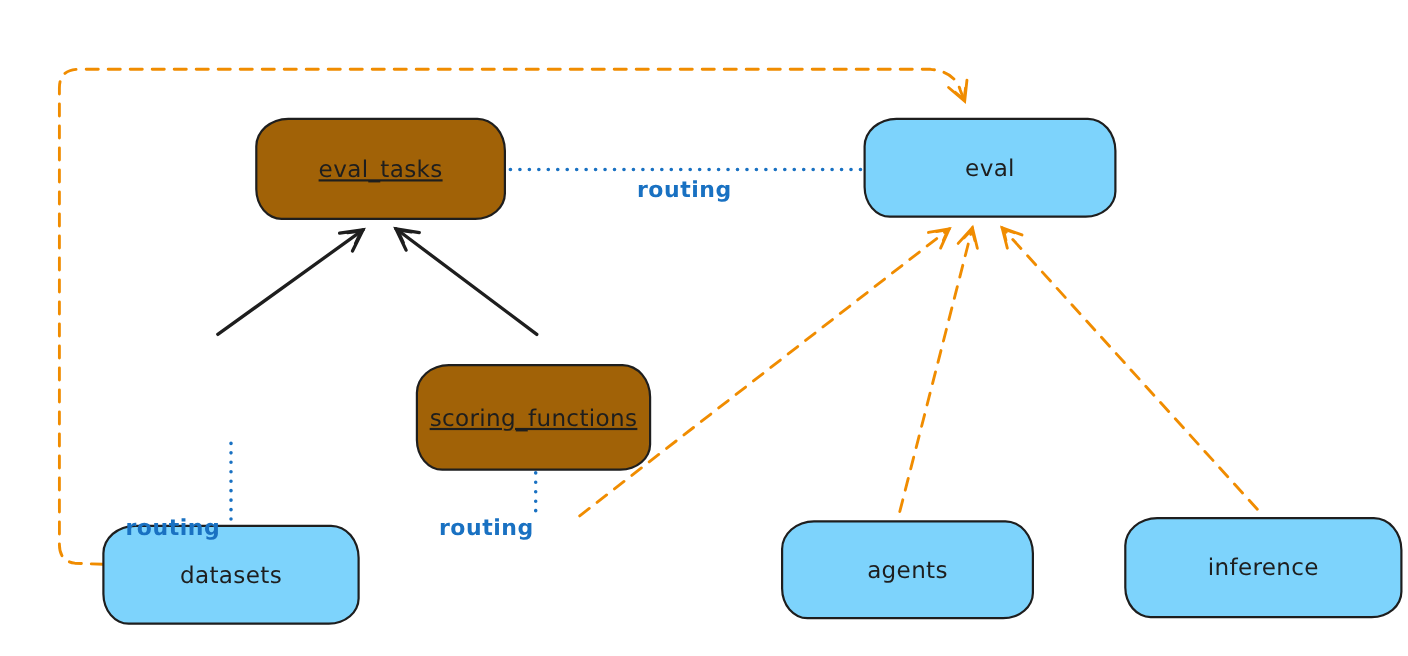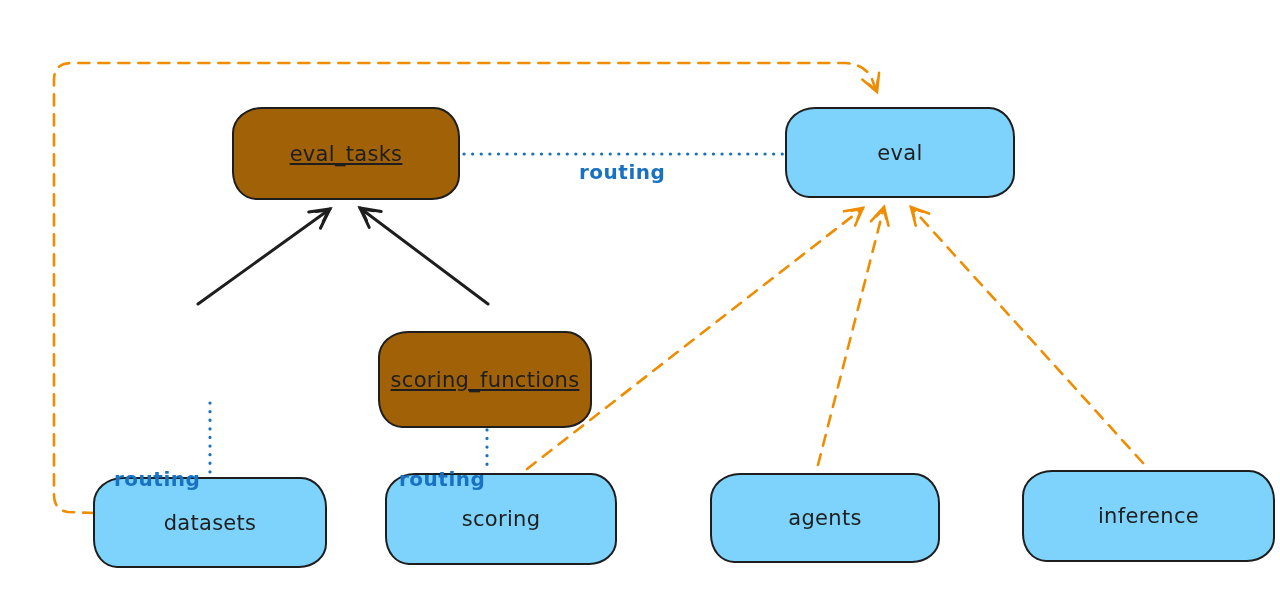--- a/index.html
+++ b/index.html
@@ -81,23 +81,20 @@
 
 
   <div class="node blue" style="left:378px;  top:303px; width:214px; height:97px;margin-top:28px;">
     <span>scoring_functions</span>
   </div>
 
   <div class="node green" style="left:93px;   top:477px; width:234px; height:91px;">
     <span>datasets</span>
   </div>
 
-  <div class="node green" style="left:385px;  top:473px; width:232px; height:92px;">
-    <span>scoring</span>
-  </div>
 
   <div class="node green" style="left:710px;  top:473px; width:230px; height:90px;text-align:center;">
     <span>agents</span>
   </div>
 
   <div class="node green" style="left:1022px; top:470px; width:253px; height:92px;">
     <span>inference</span>
   </div>
 
   <div class="edge-label" style="left:579px; top:117px;">routing</div>

